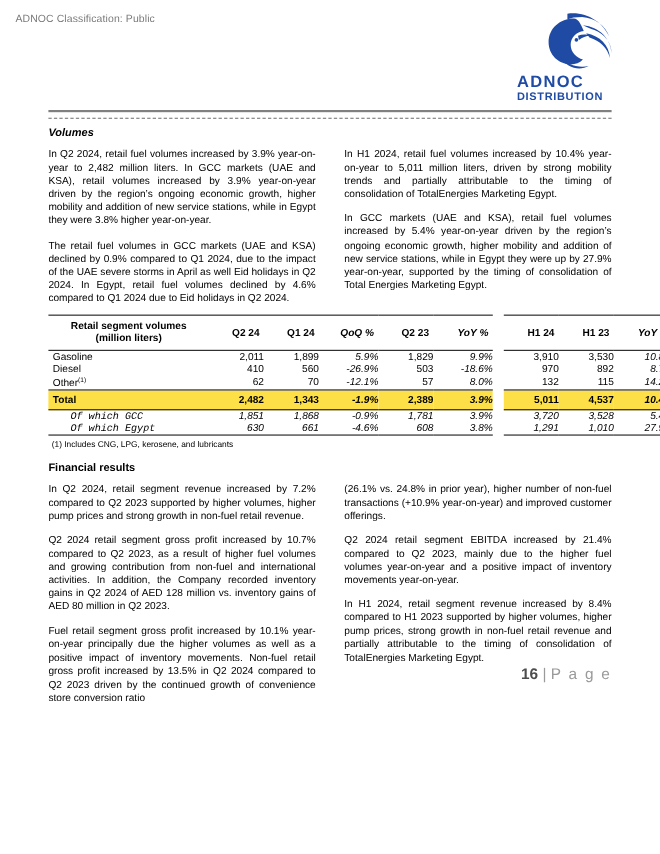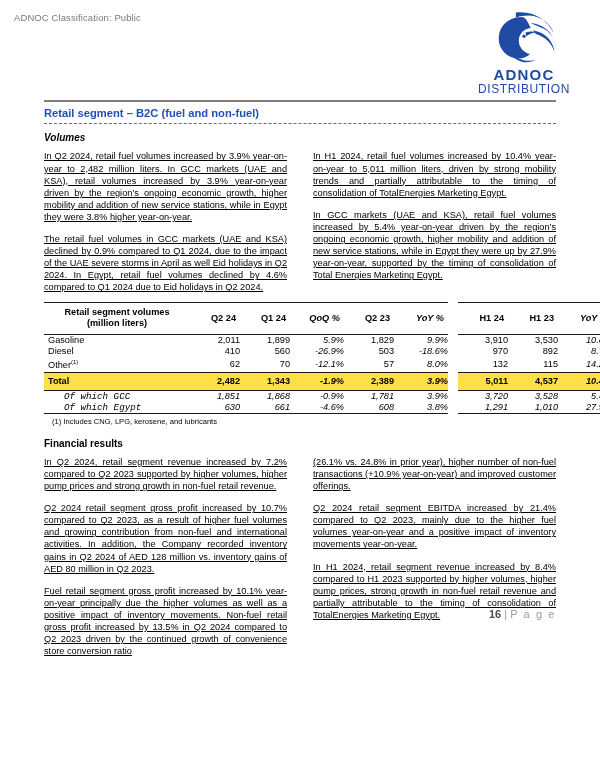--- a/index.html
+++ b/index.html
@@ -33,39 +33,38 @@
     font-size: 9.5px;
     color: #7a7a7a;
     letter-spacing: 0.1px;
     white-space: nowrap;
   }
   .logo-block {
     position: absolute;
     right: 22px;
     top: 8px;
     width: 108px;
-    text-align: center;
   }
   .logo-mark {
     display: block;
     margin: 0 auto;
     width: 76px;
     height: 58px;
   }
   .logo-word {
     font-size: 15px;
     font-weight: bold;
     color: #1f4ba5;
     letter-spacing: 1.2px;
     line-height: 1.05;
     margin-top: 1px;
   }
   .logo-sub {
-    font-size: 12px;
-    font-weight: normal;
+    font-size: 10px;
+    font-weight: bold;
     color: #1f4ba5;
     letter-spacing: 0.6px;
     line-height: 1.1;
   }
 
   
   .content {
     position: absolute;
     left: 44px;
     top: 100px;
@@ -105,21 +104,20 @@
     line-height: 1.2;
   }
   h3.block-title.upright {
     font-style: normal;
   }
 
   
   .cols {
     display: flex;
     gap: 26px;
-    text-decoration: underline;
   }
   .col {
     width: 245px;
   }
   p.body {
     font-size: 9.2px;
     line-height: 12.1px;
     text-align: justify;
     margin: 0 0 10px 0;
     hyphens: none;
@@ -193,38 +191,38 @@
     font-family: Liberation Mono, monospace;
   }
   tr.last-sub td { border-bottom: 1.2px solid #1a1a1a; }
   tr.last-sub td.gap { border-bottom: none; }
 
   
   td.gap, th.gap { background: #ffffff !important; }
 
   .footnote {
     font-size: 7.6px;
-    margin: 3px 0 0 8px;
+    margin: 3px 0 0 3px;
     line-height: 10px;
   }
 
   sup.fn {
     font-size: 6px;
     vertical-align: super;
     font-style: normal;
   }
 
   
   .footer {
     position: absolute;
     left: 44px;
     right: 44px;
     bottom: 36px;
     text-align: right;
-    font-size: 11px;
+    font-size: 14px;
     color: #9a9a9a;
   }
   .footer .pg {
     font-weight: bold;
     color: #4d4d4d;
   }
   .footer .pgword {
     letter-spacing: 1.6px;
   }
 </style>
@@ -255,21 +253,20 @@
     </svg>
     <div class="logo-word">ADNOC</div>
     <div class="logo-sub">DISTRIBUTION</div>
   </div>
 
   <div class="content">
 
     <div class="rule-top"></div>
 
 
-    <h2 class="sub-title">Retail segment – B2C (fuel and non-fuel)</h2>
 
     <div class="rule-dashed"></div>
 
     <h3 class="block-title">Volumes</h3>
 
     <div class="cols">
       <div class="col">
         <p class="body">In Q2 2024, retail fuel volumes increased by 3.9% year-on-year to 2,482 million liters. In GCC markets (UAE and KSA), retail volumes increased by 3.9% year-on-year driven by the region’s ongoing economic growth, higher mobility and addition of new service stations, while in Egypt they were 3.8% higher year-on-year.</p>
         <p class="body">The retail fuel volumes in GCC markets (UAE and KSA) declined by 0.9% compared to Q1 2024, due to the impact of the UAE severe storms in April as well Eid holidays in Q2 2024. In Egypt, retail fuel volumes declined by 4.6% compared to Q1 2024 due to Eid holidays in Q2 2024.</p>
       </div>

